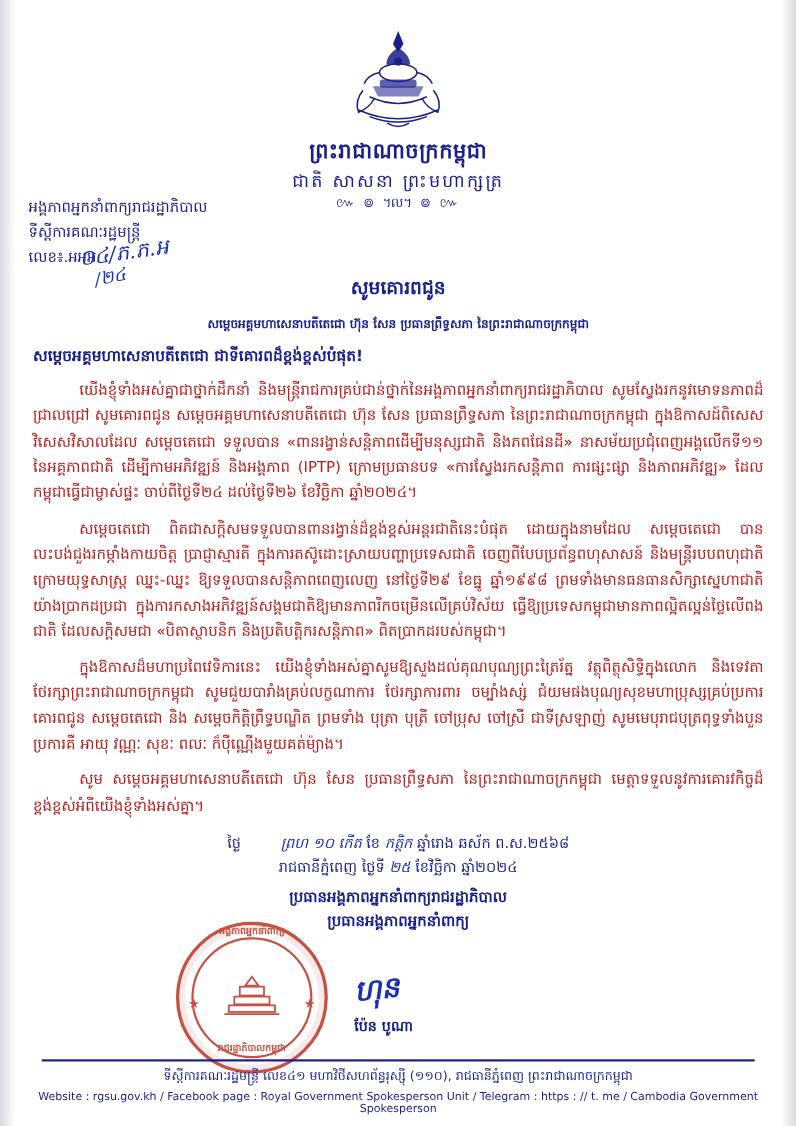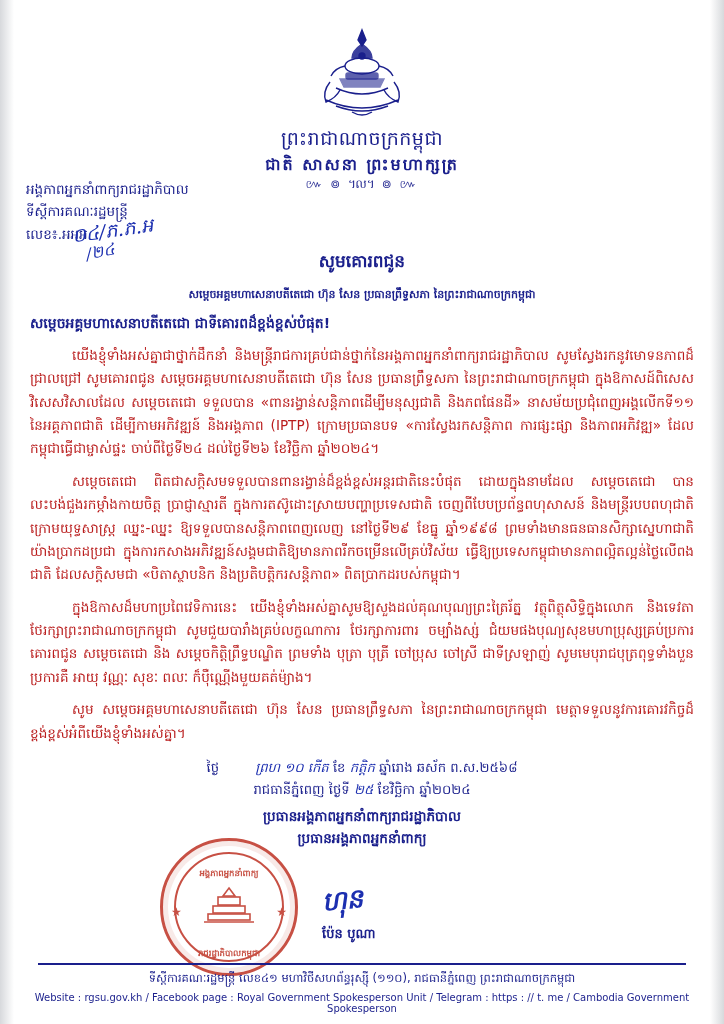--- a/index.html
+++ b/index.html
@@ -51,26 +51,26 @@
   .emblem svg { display: block; }
 
   
   .kingdom {
     text-align: center;
     color: #1a1f8c;
     line-height: 1.35;
   }
   .kingdom .l1 {
     font-size: 19px;
-    font-weight: normal;
+    font-weight: bold;
     letter-spacing: .5px;
   }
   .kingdom .l2 {
     font-size: 16px;
-    font-weight: bold;
+    font-weight: normal;
     margin-top: 2px;
     letter-spacing: 2px;
   }
   .kingdom .deco {
     font-size: 12px;
     color: #1a1f8c;
     margin-top: 1px;
     letter-spacing: 2px;
   }
 
@@ -216,21 +216,21 @@
   }
   .seal-text-top, .seal-text-bottom {
     position: absolute;
     left: 0;
     width: 100%;
     text-align: center;
     color: #c0392b;
     font-size: 8.5px;
     font-weight: bold;
   }
-  .seal-text-top { top: 26px; }
+  .seal-text-top { top: 0; }
   .seal-text-bottom { bottom: 12px; }
 
   .signature-script {
     position: absolute;
     left: 300px;
     top: 74px;
     color: #1c2fb0;
     font-family: "DejaVu Serif", serif;
     font-style: italic;
     font-size: 26px;

